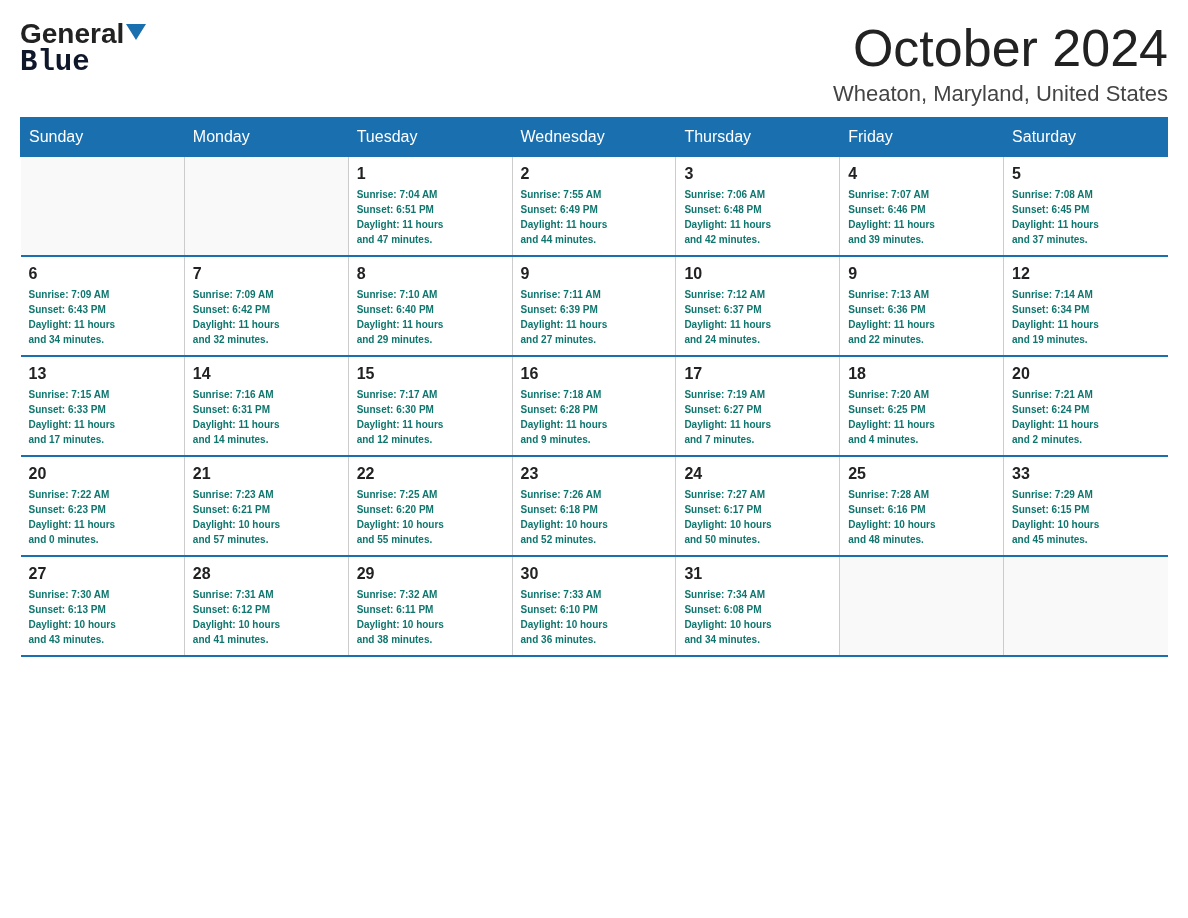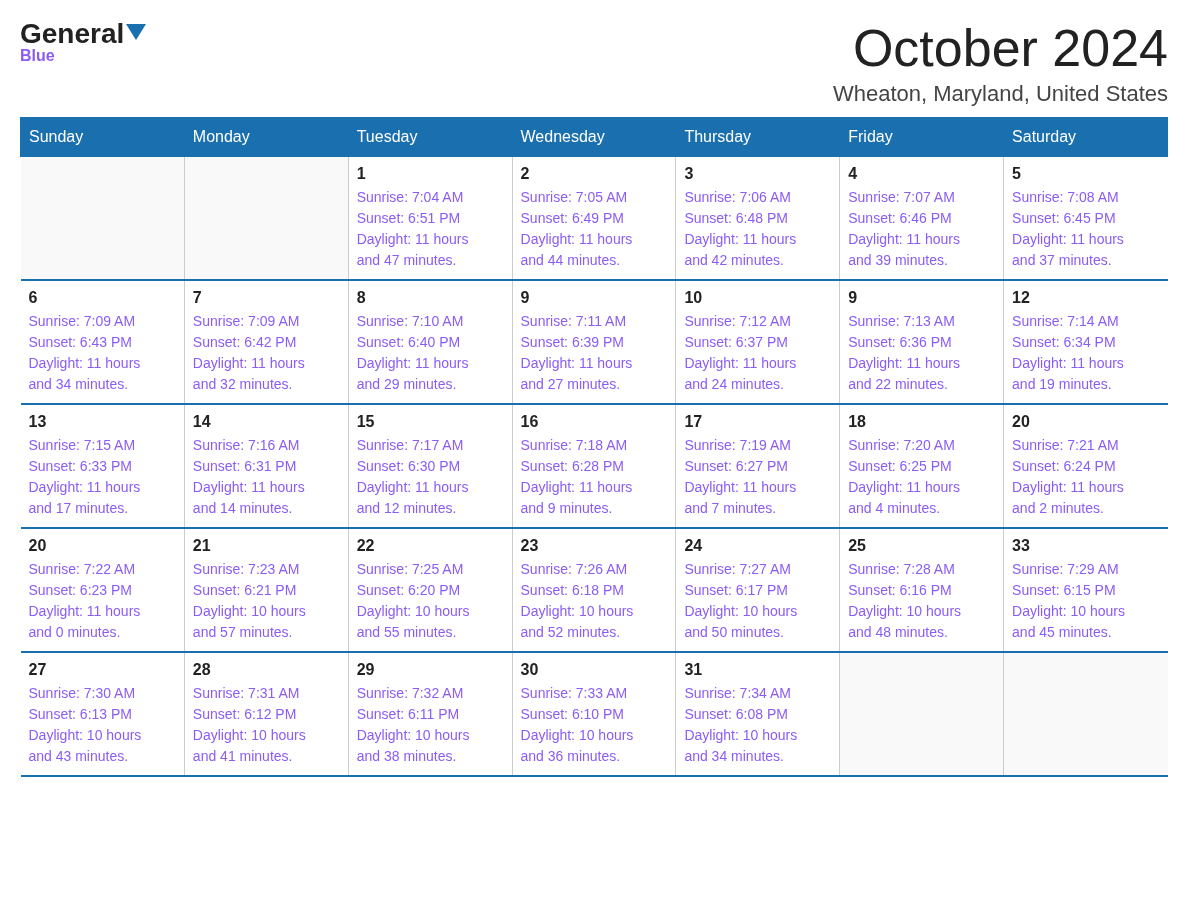--- a/index.html
+++ b/index.html
@@ -23,24 +23,25 @@
       align-items: flex-start;
       justify-content: space-between;
     }
     .logo-general {
       font-size: 28px;
       font-weight: bold;
       color: #222;
       line-height: 1;
     }
     .logo-blue {
-      font-size: 16px;
+      font-size: 29px;
       font-weight: bold;
-      color: #8b5cf6;
+      color: #0f172a;
       line-height: 1;
+      font-family: Liberation Mono, monospace;
     }
     .logo-triangle {
       display: inline-block;
       width: 0;
       height: 0;
       border-left: 10px solid transparent;
       border-right: 10px solid transparent;
       border-top: 16px solid #1a6faf;
       margin-left: 2px;
       vertical-align: middle;
@@ -91,23 +92,24 @@
     tbody td:last-child {
       border-right: none;
     }
     .day-number {
       font-size: 16px;
       font-weight: bold;
       color: #222;
       margin-bottom: 4px;
     }
     .day-info {
-      font-size: 14px;
-      color: #8b5cf6;
+      font-size: 10px;
+      color: #0f766e;
       line-height: 1.5;
+      font-weight: bold;
     }
     .empty-cell {
       background: #f9f9f9;
     }
   </style>
 </head>
 <body>
 
 <div class="header">
   <div class="logo">
@@ -140,21 +142,21 @@
         <td class="empty-cell"></td>
         <td>
           <div class="day-number">1</div>
           <div class="day-info" style="white-space: pre-line;">Sunrise: 7:04 AM
 Sunset: 6:51 PM
 Daylight: 11 hours
 and 47 minutes.</div>
         </td>
         <td>
           <div class="day-number">2</div>
-          <div class="day-info" style="white-space: pre-line;">Sunrise: 7:05 AM
+          <div class="day-info" style="white-space: pre-line;">Sunrise: 7:55 AM
 Sunset: 6:49 PM
 Daylight: 11 hours
 and 44 minutes.</div>
         </td>
         <td>
           <div class="day-number">3</div>
           <div class="day-info" style="white-space: pre-line;">Sunrise: 7:06 AM
 Sunset: 6:48 PM
 Daylight: 11 hours
 and 42 minutes.</div>

